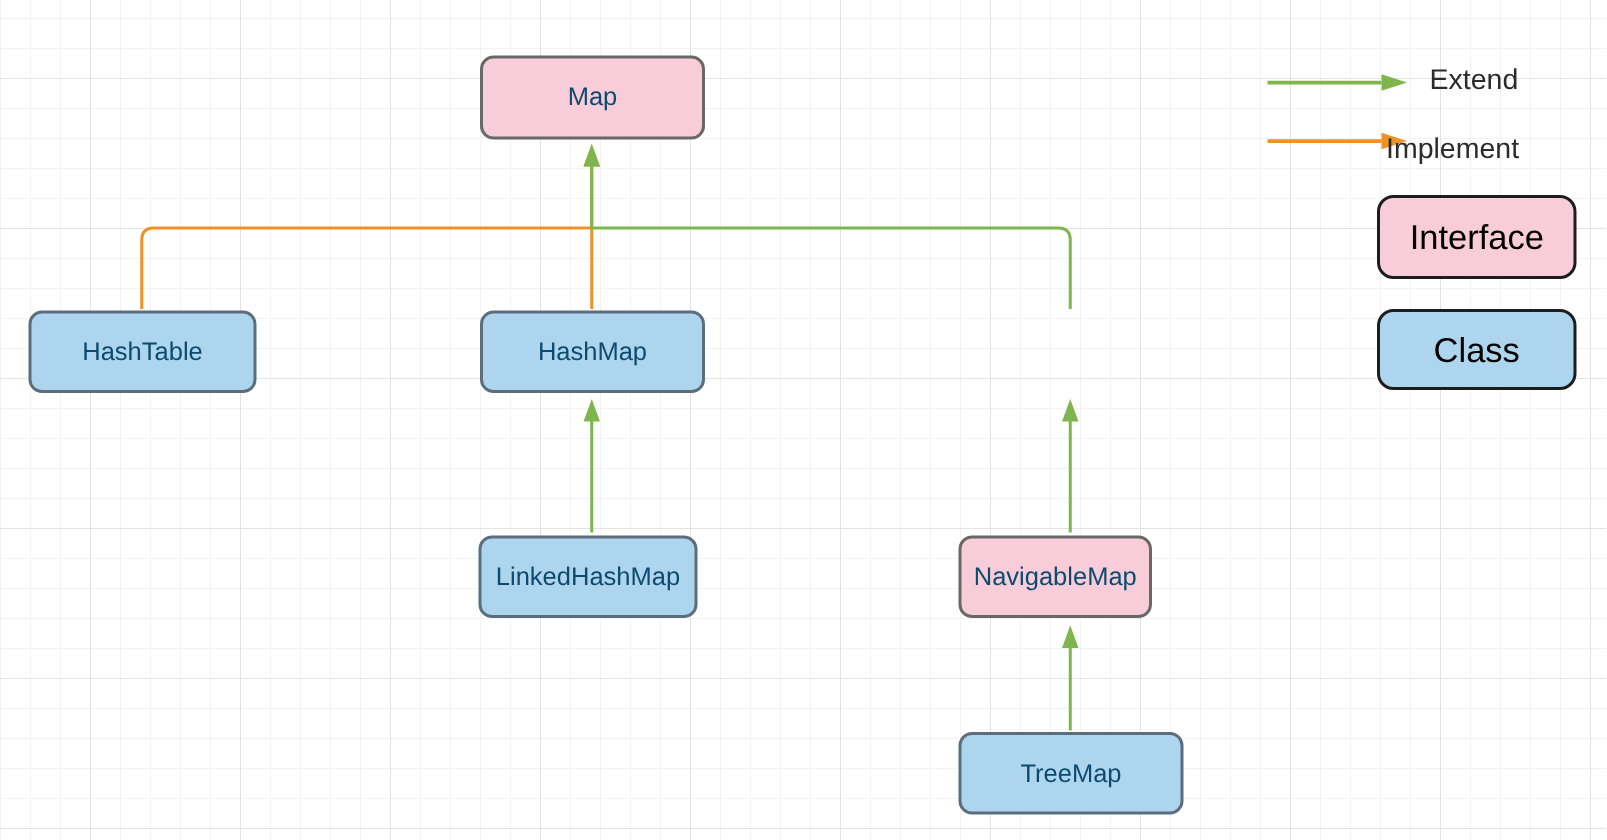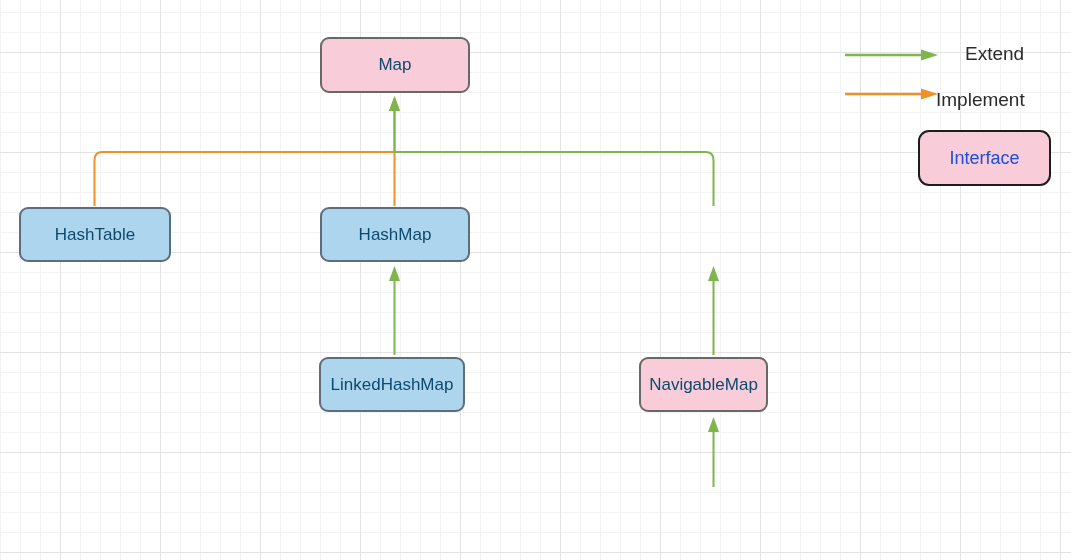--- a/index.html
+++ b/index.html
@@ -21,24 +21,24 @@
   .node{
     position:absolute;
     display:flex;align-items:center;justify-content:center;
     box-sizing:border-box;
     border-radius:9px;
     font-size:17px;color:#0c4a6e;
     white-space:nowrap;
   }
   .kind-interface{background:#f8ccd8;border:2px solid #686868;}
   .kind-class{background:#aed5ee;border:2px solid #5c6e7e;}
-  .legend-box{border:2.5px solid #1d1d1d;border-radius:11px;font-size:18px;color:#1d4ed8;align-items:center;}
+  .legend-box{border:2.5px solid #1d1d1d;border-radius:11px;font-size:23px;color:#000000;align-items:center;}
   .legend-label{
     position:absolute;transform:translateY(-50%);
-    font-size:19px;color:#2b2b2b;white-space:nowrap;margin-left:12px;
+    font-size:19px;color:#2b2b2b;white-space:nowrap;
   }
 </style>
 </head>
 <body>
 
 <div class="canvas">
 
   <svg class="edges" width="1071" height="560" viewBox="0 0 1071 560">
 
     <path d="M 94.5 206 L 94.5 160 Q 94.5 152 102.5 152 L 394.5 152" fill="none" stroke-width="2" stroke="#ee9126"></path>
@@ -74,23 +74,29 @@
 
 
   <div class="node kind-class" style="left:319px;top:357px;width:146px;height:55px">
     <span>LinkedHashMap</span>
   </div>
 
   <div class="node kind-interface" style="left:639px;top:357px;width:129px;height:55px">
     <span>NavigableMap</span>
   </div>
 
+  <div class="node kind-class" style="left:639px;top:488px;width:150px;height:55px">
+    <span>TreeMap</span>
+  </div>
 
   <div class="legend-label" style="left:953px;top:54px">Extend</div>
 
   <div class="legend-label" style="left:924px;top:100px">Implement</div>
 
   <div class="node kind-interface legend-box" style="left:918px;top:130px;width:133px;height:56px">
     <span>Interface</span>
   </div>
 
+  <div class="node kind-class legend-box" style="left:918px;top:206px;width:133px;height:54px">
+    <span>Class</span>
+  </div>
 
 </div>
 
 </body></html>

